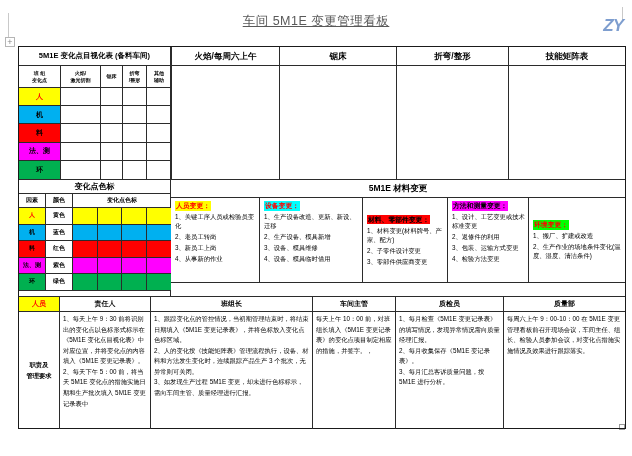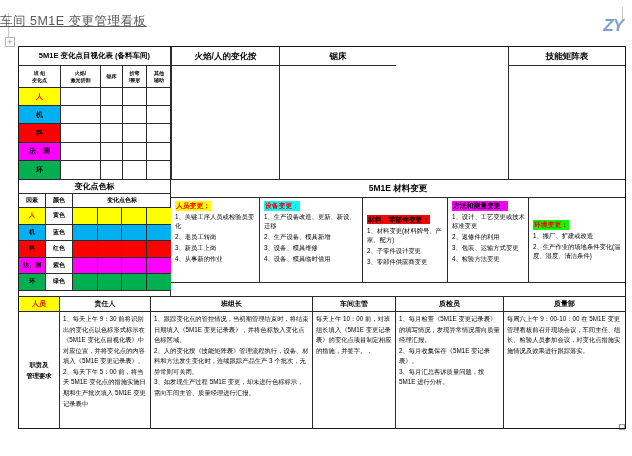--- a/index.html
+++ b/index.html
@@ -2,21 +2,21 @@
 <html><head>
 <meta charset="utf-8">
 <style>
   html,body{margin:0;padding:0;}
   body{
     width:632px;height:456px;background:#ffffff;position:relative;overflow:hidden;
     font-family:"Liberation Sans","DejaVu Sans",sans-serif;color:#000;
   }
   
   .page-title{
-    position:absolute;top:13px;left:0;width:632px;text-align:left;
+    position:absolute;top:13px;left:0;width:632px;text-align:center;
     font-size:12.5px;color:#595959;text-decoration:underline;letter-spacing:.5px;
   }
   .logo{
     position:absolute;top:16px;right:9px;font-size:17px;font-weight:800;font-style:italic;
     color:#7E9ECF;letter-spacing:-1px;
   }
   .margin-mark-left{position:absolute;left:8px;top:13px;width:1px;height:28px;background:#c9c9c9;}
   .margin-mark-right{position:absolute;right:9px;top:7px;width:1px;height:13px;background:#c9c9c9;}
   .table-handle{
     position:absolute;left:5px;top:37px;width:10px;height:10px;border:1px solid #b5b5b5;
@@ -123,24 +123,27 @@
 
         <div class="c vt-lab" style="background-color: rgb(0, 176, 80); color: rgb(0, 0, 0);">环</div>
         <div class="c"></div>
         <div class="c"></div>
         <div class="c"></div>
         <div class="c"></div>
       </div>
     </div>
 
     <div class="proc" id="proc1">
-      <div class="proc-h">火焰/人的变化按</div>
+      <div class="proc-h">火焰/每周六上午</div>
     </div>
     <div class="proc" id="proc2">
       <div class="proc-h">锯床</div>
+    </div>
+    <div class="proc" id="proc3">
+      <div class="proc-h">折弯/整形</div>
     </div>
     <div class="proc" id="proc4">
       <div class="proc-h">技能矩阵表</div>
     </div>
   </div>
 
   <div class="sec-mid">
     <div class="legend">
       <div class="legend-title">变化点色标</div>
       <div class="legend-grid">

